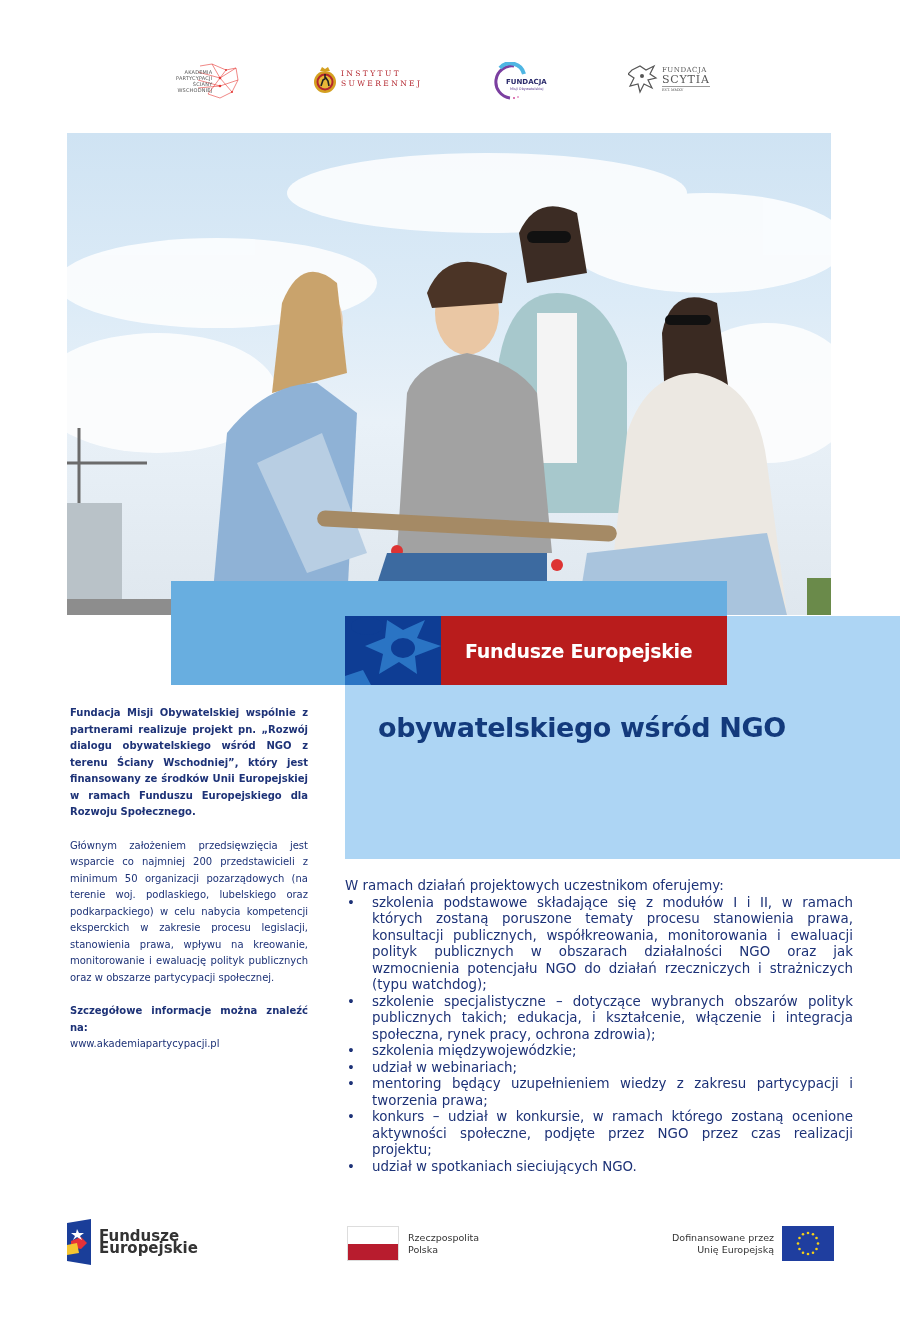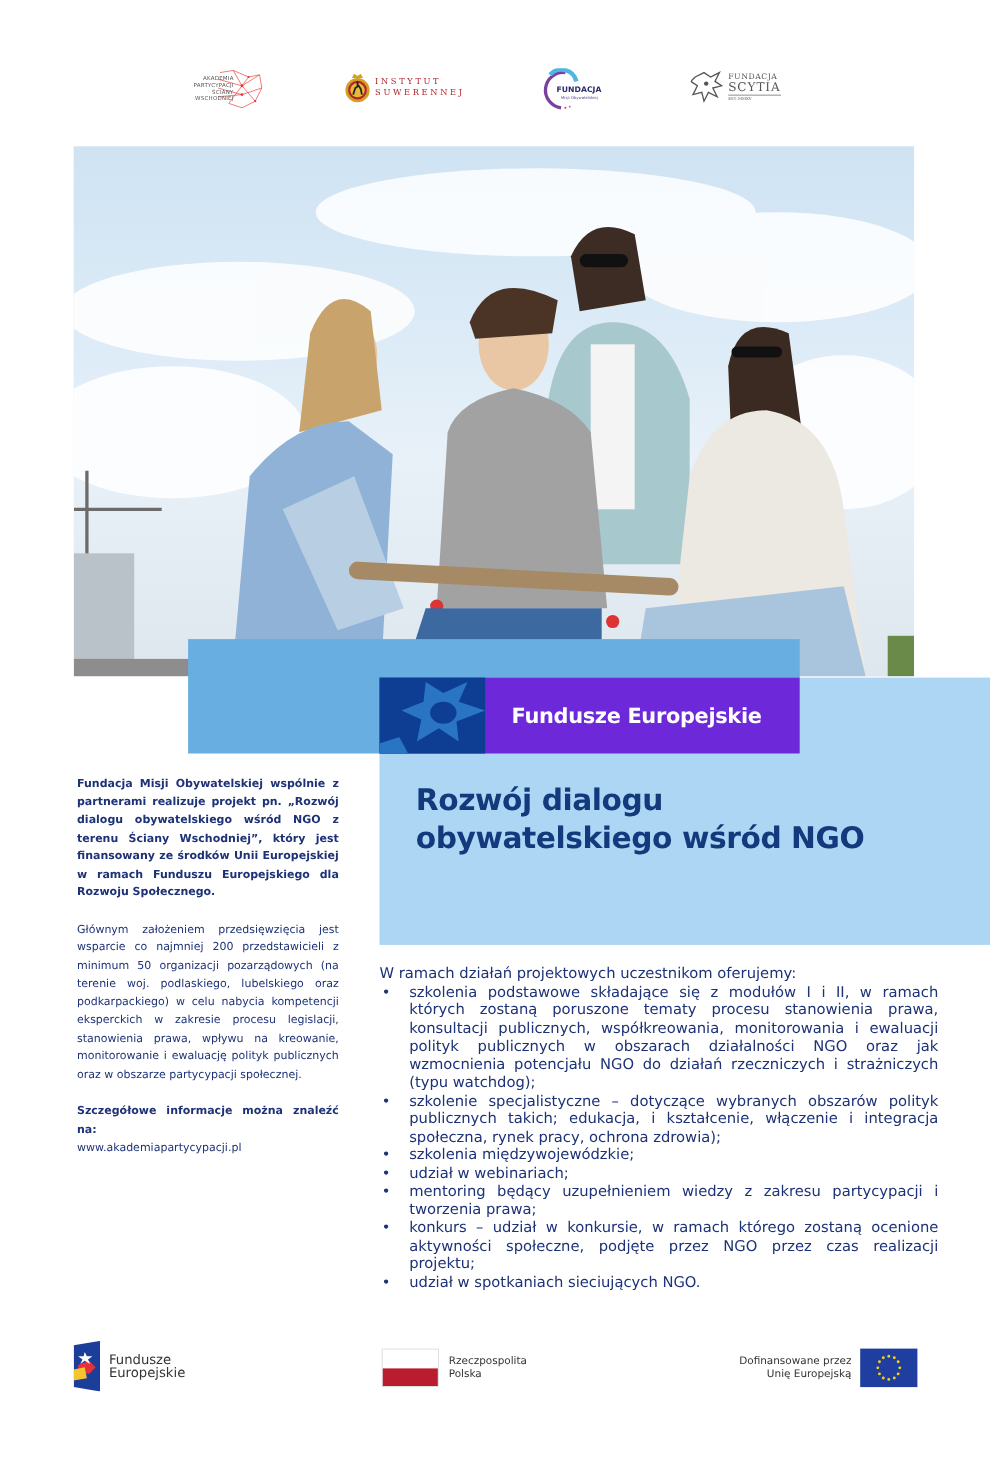--- a/index.html
+++ b/index.html
@@ -25,42 +25,42 @@
   .logo-scytia .t3 { font-size:3.5px; line-height:6px; border-top:1px solid #999; }
 
   
   .photo { left:67px; top:133px; width:764px; height:482px; overflow:hidden;
            background:linear-gradient(180deg,#cfe3f3 0%,#dcebf7 35%,#e9f1f8 60%,#dfe7ee 100%); }
   .photo svg { display:block; }
 
   
   .block-mid { left:171px; top:581px; width:556px; height:104px; background:#68aee0; }
   .block-light { left:345px; top:616px; width:555px; height:243px; background:#add5f4; }
-  .fe-banner { left:345px; top:616px; width:382px; height:69px; background:#6d28d9; display:flex; align-items:center; }
+  .fe-banner { left:345px; top:616px; width:382px; height:69px; background:#b91c1c; display:flex; align-items:center; }
   .fe-stars { width:96px; height:69px; background:#0e3d94; overflow:hidden; }
   .fe-label { color:#ffffff; font-weight:bold; font-size:19px; margin-left:24px; letter-spacing:-0.3px; }
 
   .headline { left:378px; top:710px; width:510px; font-size:27px; line-height:35px; font-weight:bold; color:#133a7c; letter-spacing:-0.4px; }
 
   
   .left-col { left:70px; top:705px; width:238px; font-size:10px; line-height:16.5px; text-align:justify; color:#1d3277; }
   .left-col p { margin:0; }
   .left-col .b { font-weight:bold; }
   .left-col .gap { height:17px; }
 
   
   .right-col { left:345px; top:878px; width:508px; font-size:13.4px; line-height:16.5px; color:#1d3277; }
   .right-col .lead { font-weight:normal; }
   .right-col ul { list-style:none; margin:0; padding:0; }
   .right-col li { position:relative; padding-left:27px; text-align:justify; }
   .right-col li .bullet { position:absolute; left:0; top:0; width:12px; text-align:center; }
 
   
   .footer-fe { left:67px; top:1219px; display:flex; align-items:center; }
-  .footer-fe .txt { font-size:12px; line-height:12px; color:#333; margin-left:8px; }
+  .footer-fe .txt { font-size:15px; line-height:12px; color:#333; margin-left:8px;font-weight:bold; }
   .footer-rp { left:347px; top:1226px; display:flex; align-items:center; }
   .flag { width:52px; height:35px; border:1px solid #ddd; box-sizing:border-box; }
   .flag .w { height:50%; background:#fff; }
   .flag .r { height:50%; background:#b81c2e; }
   .footer-rp .txt { font-size:9.5px; line-height:12px; color:#333; margin-left:9px; }
   .footer-eu { left:672px; top:1226px; display:flex; align-items:center; }
   .footer-eu .txt { font-size:9.5px; line-height:12px; color:#333; text-align:right; margin-right:8px; }
   .eu-flag { width:52px; height:35px; background:#1f3e9f; }
 </style>
 </head>
@@ -190,21 +190,20 @@
       <g fill="#0e3d94">
         <ellipse cx="58" cy="32" rx="12" ry="10"></ellipse>
         <ellipse cx="22" cy="10" rx="16" ry="9"></ellipse>
       </g>
     </svg>
   </div>
   <div class="fe-label">Fundusze Europejskie</div>
 </div>
 
 <div class="abs headline">
-  <div>Rozwój dialogu</div>
   <div>obywatelskiego wśród NGO</div>
 </div>
 
 <div class="abs left-col">
   <p class="b">Fundacja Misji Obywatelskiej wspólnie z partnerami realizuje projekt pn. „Rozwój dialogu obywatelskiego wśród NGO z terenu Ściany Wschodniej”, który jest finansowany ze środków Unii Europejskiej w ramach Funduszu Europejskiego dla Rozwoju Społecznego.</p>
   <div class="gap"></div>
   <p>Głównym założeniem przedsięwzięcia jest wsparcie co najmniej 200 przedstawicieli z minimum 50 organizacji pozarządowych (na terenie woj. podlaskiego, lubelskiego oraz podkarpackiego) w celu nabycia kompetencji eksperckich w zakresie procesu legislacji, stanowienia prawa, wpływu na kreowanie, monitorowanie i ewaluację polityk publicznych oraz w obszarze partycypacji społecznej.</p>
   <div class="gap"></div>
   <p class="b">Szczegółowe informacje można znaleźć na:</p>
   <p style="text-align:left">www.akademiapartycypacji.pl</p>

